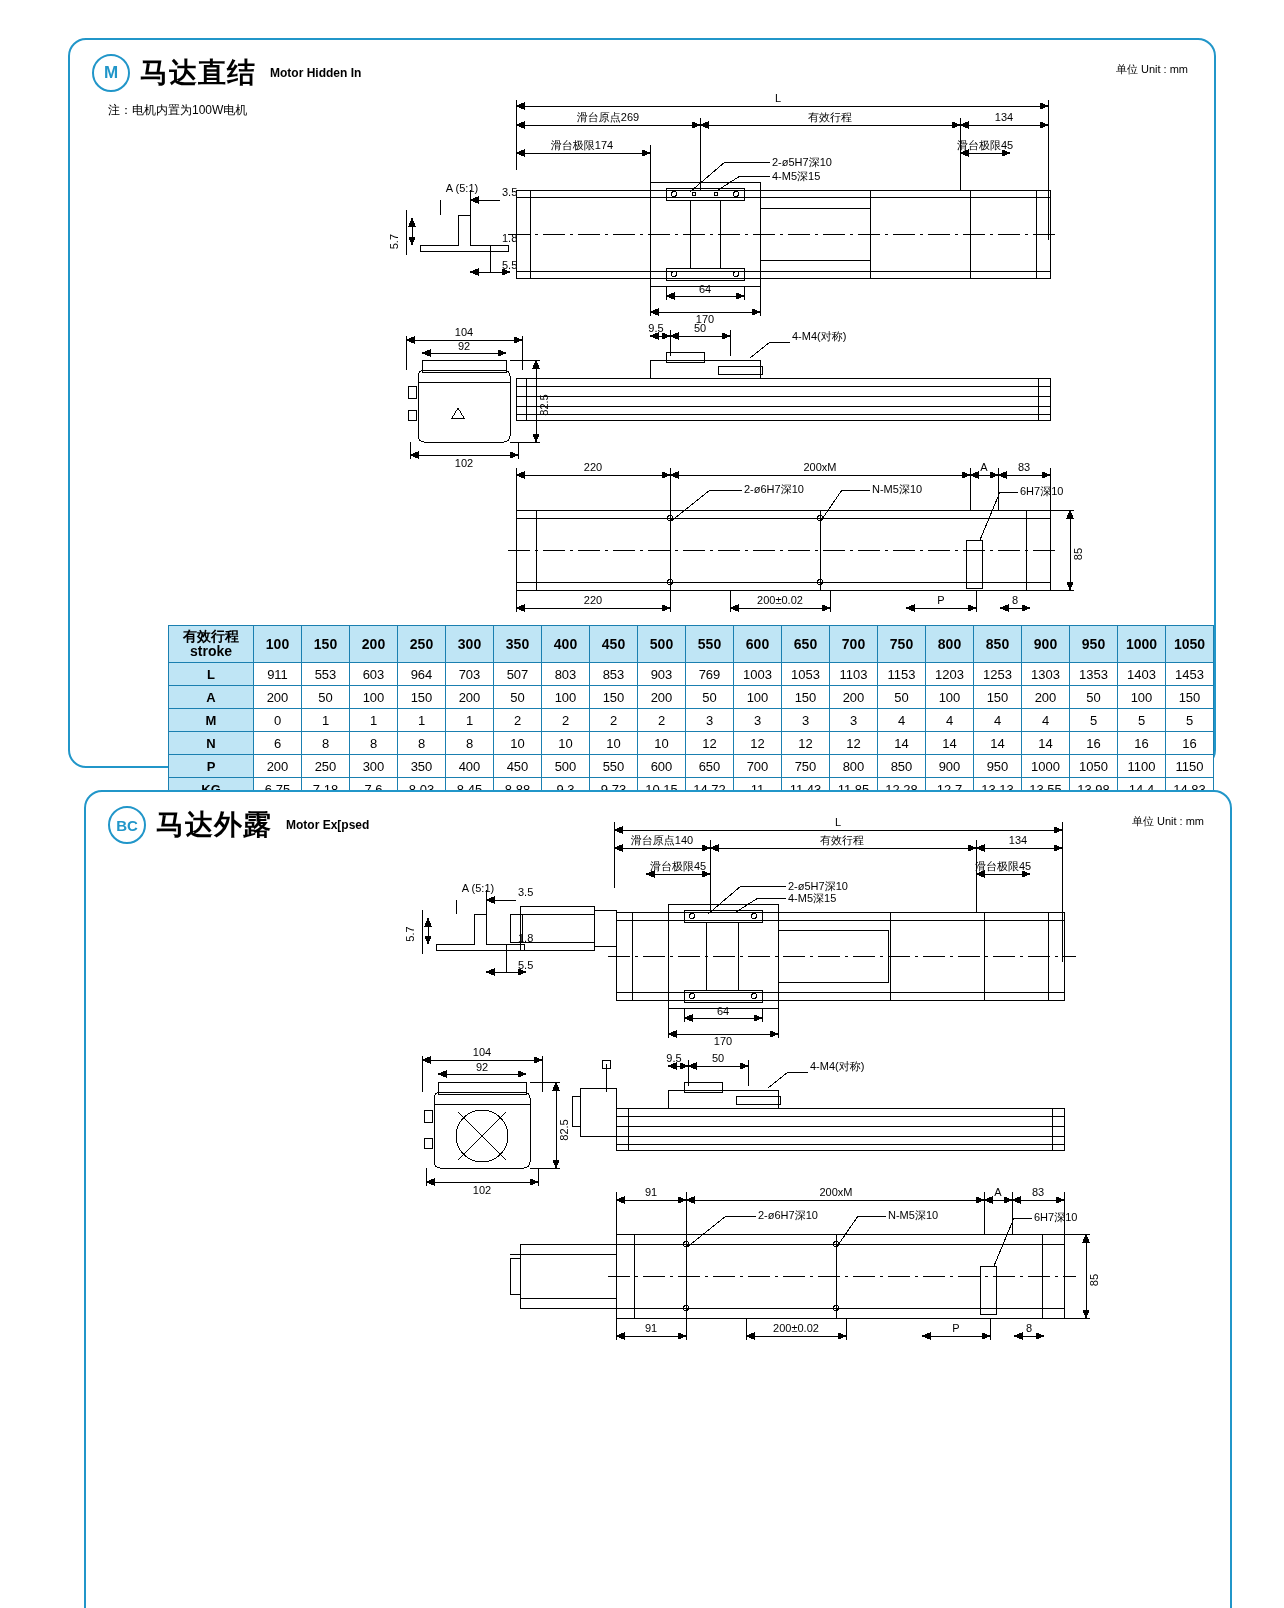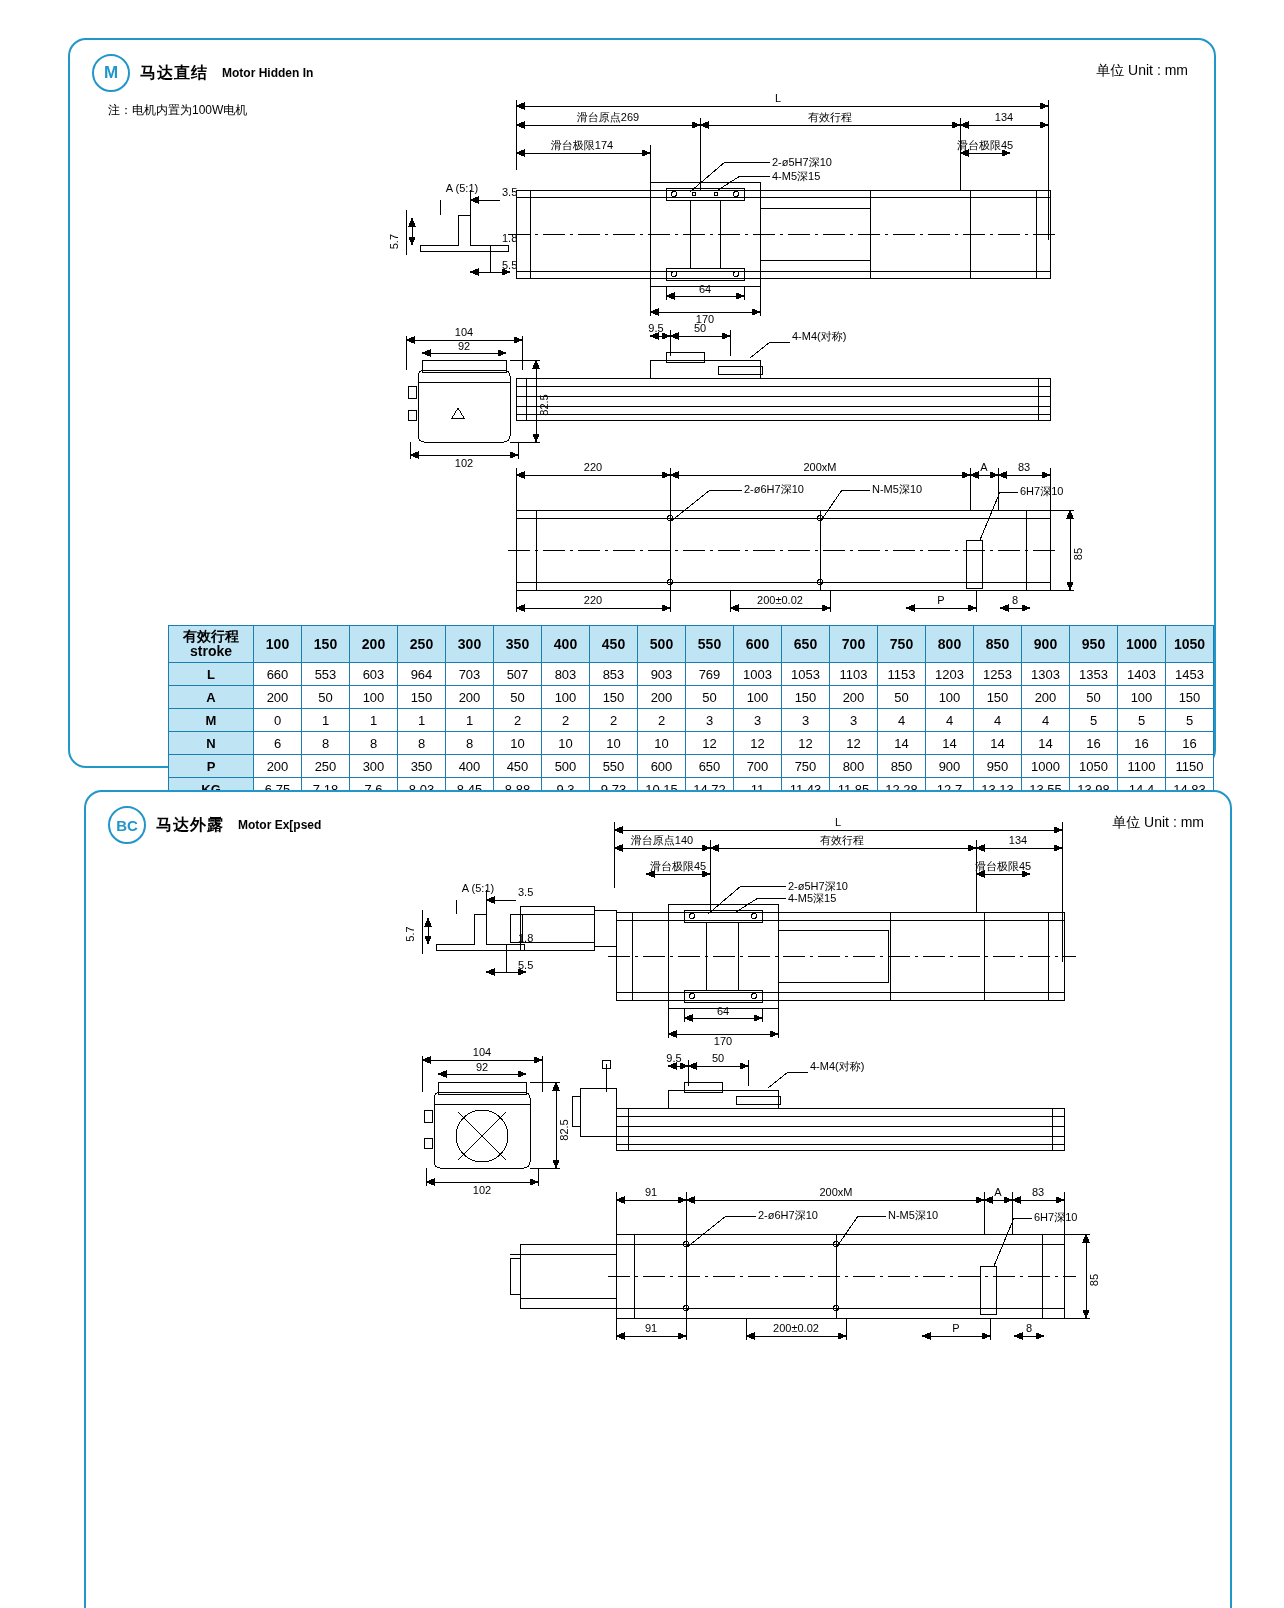--- a/index.html
+++ b/index.html
@@ -26,24 +26,24 @@
   
   .panel-header{position:absolute;left:22px;top:14px;display:flex;align-items:center;gap:10px;}
   .badge{
     width:34px;height:34px;border-radius:50%;
     border:2px solid #2196c9;color:#2196c9;
     display:flex;align-items:center;justify-content:center;
     font-size:17px;font-weight:bold;
     background:#fff;
   }
   .badge.small{font-size:15px;}
-  .title-cn{font-size:16px;font-weight:bold;letter-spacing:1px;}
+  .title-cn{font-size:28px;font-weight:bold;letter-spacing:1px;}
   .title-en{font-size:12px;font-weight:bold;margin-left:4px;}
   .note-cn{position:absolute;left:38px;top:62px;font-size:12px;}
-  .unit{position:absolute;right:26px;top:22px;font-size:14px;}
+  .unit{position:absolute;right:26px;top:22px;font-size:11px;}
 
   
   .dwg{position:absolute;left:0;top:0;width:100%;height:100%;pointer-events:none;}
   .dwg svg{display:block;}
 
   
   table.spec{
     position:absolute;
     border-collapse:collapse;
     font-size:13px;
@@ -367,21 +367,21 @@
         <td class="hdr">800</td>
         <td class="hdr">850</td>
         <td class="hdr">900</td>
         <td class="hdr">950</td>
         <td class="hdr">1000</td>
         <td class="hdr">1050</td>
       </tr>
 
       <tr>
         <td class="rowlbl">L</td>
-        <td>660</td>
+        <td>911</td>
         <td>553</td>
         <td>603</td>
         <td>964</td>
         <td>703</td>
         <td>507</td>
         <td>803</td>
         <td>853</td>
         <td>903</td>
         <td>769</td>
         <td>1003</td>

